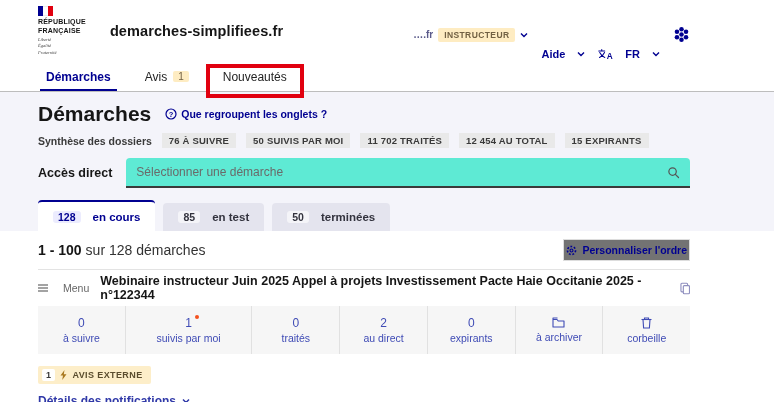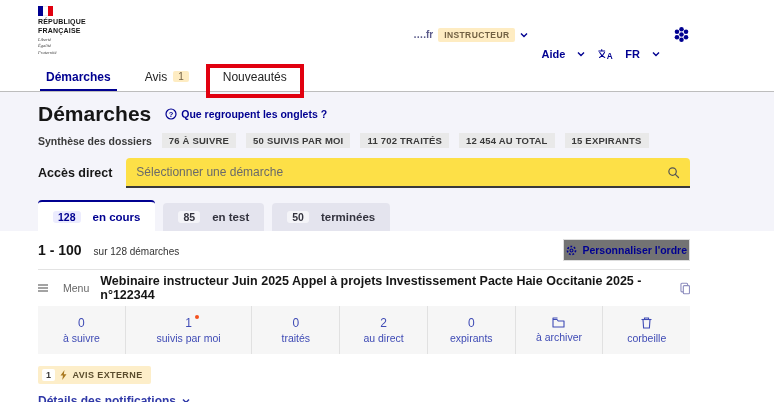--- a/index.html
+++ b/index.html
@@ -51,37 +51,37 @@
   .title-row { display:flex; align-items:center; gap:14px; height:24px; }
   h1 { font-size:21px; font-weight:bold; color:#161616; }
   .help-link { display:flex; align-items:center; gap:4px; color:#000091;
     font-size:10.5px; font-weight:bold; cursor:pointer; }
   .synthesis { display:flex; align-items:center; gap:10px; margin-top:7px; height:15px; }
   .synthesis-label { font-size:10.5px; font-weight:bold; color:#3a3a3a; }
   .synth-badge { background:#e9e9e9; color:#3a3a3a; font-size:9.5px; font-weight:bold;
     padding:2px 7px; letter-spacing:.2px; white-space:nowrap; }
   .direct-row { display:flex; align-items:center; gap:14px; margin-top:10px; }
   .direct-label { font-size:12.5px; font-weight:bold; color:#161616; }
-  .select-box { flex:1; height:30px; background:#fde047; border-bottom:2px solid #3a3a3a;
+  .select-box { flex:1; height:30px; background:#5eead4; border-bottom:2px solid #3a3a3a;
     border-radius:4px 4px 0 0; display:flex; align-items:center; justify-content:space-between;
     padding:0 10px; font-size:12px; color:#6a6a6a; cursor:pointer; }
   .status-tabs { display:flex; gap:8px; margin-top:12px; align-items:flex-end; }
   .status-tab { height:28px; display:flex; align-items:center; gap:12px; padding:0 15px;
     font-size:11.5px; font-weight:bold; background:#e4e4ee; color:#33333e;
     border-radius:4px 4px 0 0; cursor:pointer; }
   .status-tab .count-chip { font-size:10.5px; padding:0 5px; border-radius:3px; background:rgba(255,255,255,.6); }
   .status-tab.active { background:#fff; color:#000091; border-top:2px solid #000091; height:31px; }
   .status-tab.active .count-chip { background:#ececfe; color:#000091; }
 
   
   .panel { background:#fff; padding-top:8px; }
   .panel-inner { margin-left:38px; width:652px; }
   .pagination-row { display:flex; justify-content:space-between; align-items:center; height:22px; }
   .page-range { font-size:14px; font-weight:bold; color:#161616; }
-  .page-suffix { font-size:10px; font-weight:normal; color:#333; margin-left:12px; }
+  .page-suffix { font-size:14px; font-weight:normal; color:#333; margin-left:4px; }
   .customize-btn { display:flex; align-items:center; gap:5px; border:1px solid #ddd;
     background:#737373; color:#000091; font-size:10.5px; font-weight:bold;
     padding:4px 2px; cursor:pointer; font-family:"Liberation Sans", sans-serif; }
   .sep { border:none; border-top:1px solid #e3e3e3; margin-top:8px; }
   .proc-header { display:flex; align-items:center; gap:11px; margin-top:10px; height:16px; }
   .menu-btn { display:flex; align-items:center; gap:15px; color:#666; font-size:10.5px; cursor:pointer; }
   .proc-title { font-size:12.5px; font-weight:bold; color:#161616; cursor:pointer; }
   .stats-card { display:flex; background:#f6f6f6; margin-top:10px; height:48px; }
   .stat-col { flex:1; display:flex; flex-direction:column; align-items:center; justify-content:center;
     gap:3px; color:#3f4bb5; border-right:1px solid #e1e1e1; cursor:pointer; }
@@ -116,20 +116,21 @@
           <div class="republic">
             <span>RÉPUBLIQUE</span><br>
             <span>FRANÇAISE</span>
           </div>
           <div class="motto">
             <span>Liberté</span><br>
             <span>Égalité</span><br>
             <span>Fraternité</span>
           </div>
         </div>
+        <div class="site-title">demarches-simplifiees.fr</div>
       </div>
 
       <div class="header-right">
         <div class="toolbar">
           <span class="user">
             <span class="email">….fr</span>
             <span class="role-badge">INSTRUCTEUR</span>
             <svg class="chev" viewBox="0 0 8 8">
                 <polyline points="1,2.5 4,5.5 7,2.5" fill="none" stroke="#000091" stroke-width="1.4"></polyline>
               </svg>

